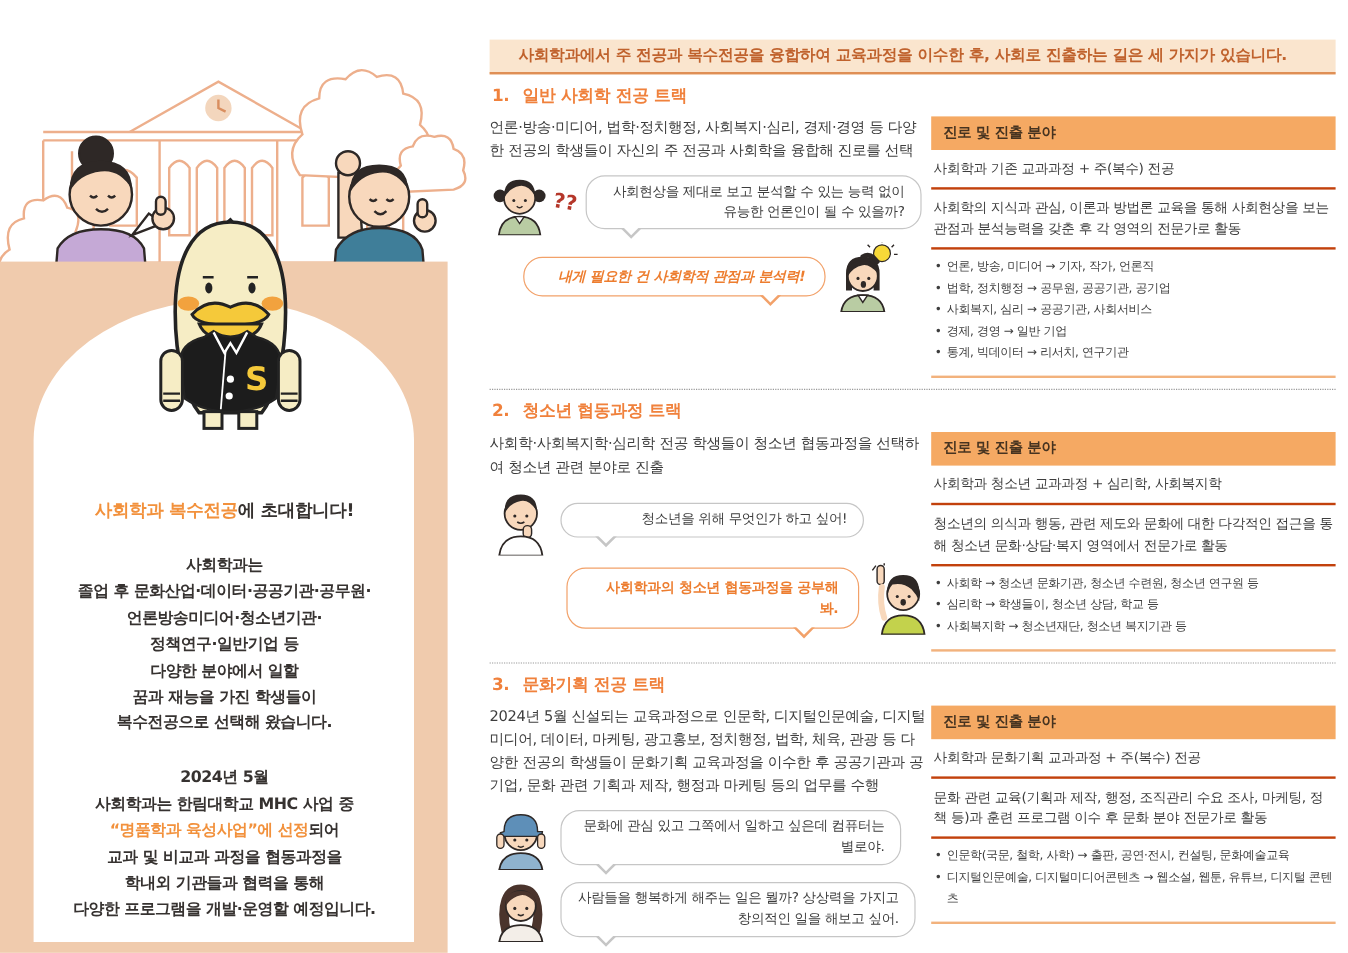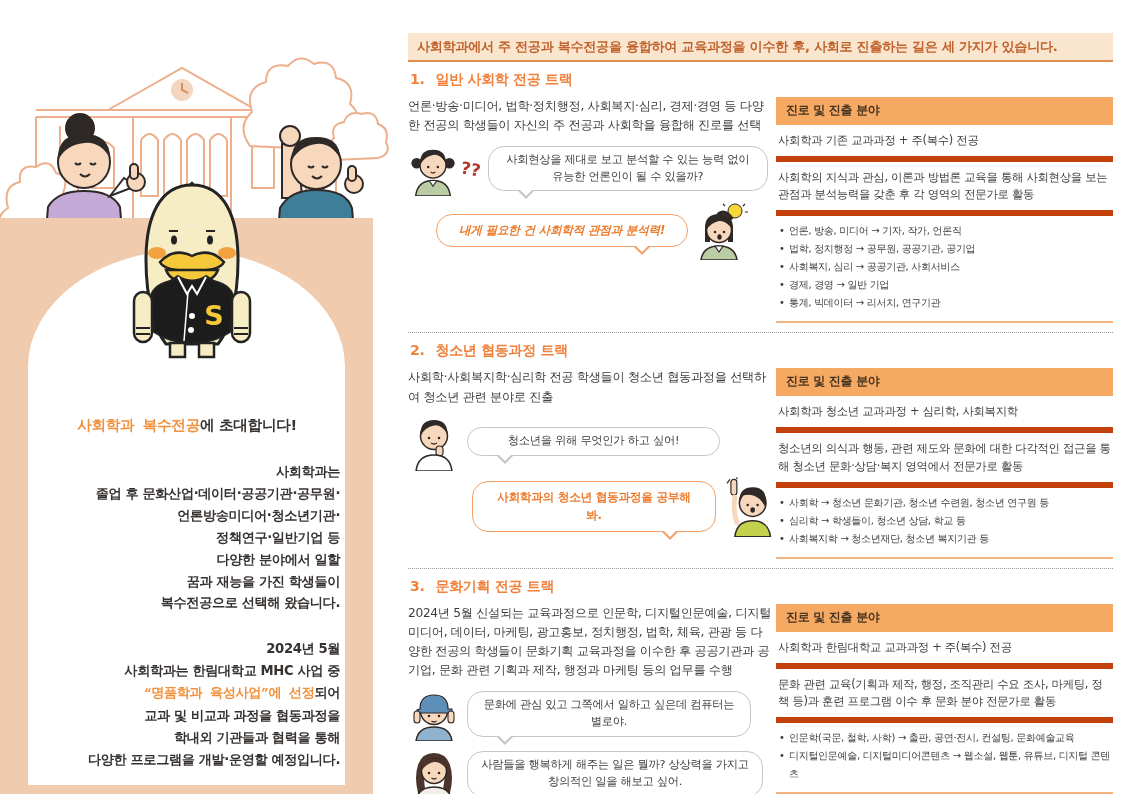--- a/index.html
+++ b/index.html
@@ -11,46 +11,46 @@
   
   .left-panel { position:absolute; left:0; top:0; width:390px; height:794px; }
   .campus { position:absolute; left:0; top:26px; }
   .arch { position:absolute; left:0; top:218px; width:373px; height:576px; background:#F0CBAD; }
   .arch-inner { position:absolute; left:28px; right:28px; top:32px; bottom:9px; background:#ffffff;
     border-radius:160px 160px 0 0 / 118px 118px 0 0; }
   .duck { position:absolute; left:126px; top:180px; }
   .arch-text { position:absolute; left:34px; top:416px; width:306px; text-align:center;
     color:#363230; font-weight:bold; }
   .invite { font-size:14.6px; margin-bottom:26px; letter-spacing:-0.3px; }
-  .para { font-size:13.2px; line-height:1.66; letter-spacing:-0.4px;text-align:right; }
+  .para { font-size:13.2px; line-height:1.66; letter-spacing:-0.4px; }
   .para + .para { margin-top:24px; }
-  .orange { color:#F2913C;font-family:Liberation Mono, monospace; }
+  .orange { color:#F2913C; }
   
   .right-panel { position:absolute; left:408px; top:0; width:705px; }
   .banner { margin-top:33px; background:#FAE5CE; border-bottom:2px solid #DF8F55;
     color:#C0622D; font-weight:bold; font-size:13.1px; height:27px; line-height:27px;
-    padding-left:9px; letter-spacing:-0.3px; white-space:nowrap; }
+    padding-left:24px; letter-spacing:-0.3px; white-space:nowrap; }
   .section { padding-top:9px; }
   .sec-title { color:#F0813C; font-weight:bold; font-size:14px; margin:0 0 8px 2px; letter-spacing:-0.3px; }
   .sec-title .num { margin-right:11px; font-weight:bold; }
   .row2col { display:flex; align-items:flex-start; }
   .col-left { width:368px; flex:none; }
   .sec-body { font-size:12.2px; color:#3d3d3d; line-height:1.58; margin:0 4px 6px 0; letter-spacing:-0.3px; }
   .divider { border-top:1.5px dotted #999999; margin-top:9px; }
   
   .box { flex:1; }
   .box-header { background:#F5A963; color:#463320; font-weight:bold; font-size:12px; padding:5px 10px 6px; letter-spacing:-0.3px; }
-  .box-row { font-size:11.4px; color:#3d3d3d; line-height:1.5; padding:7px 2px; border-bottom:6px solid #c2410c; letter-spacing:-0.3px; }
+  .box-row { font-size:11.4px; color:#3d3d3d; line-height:1.5; padding:7px 2px; border-bottom:2px solid #c2410c; letter-spacing:-0.3px; }
   .box-bullets { padding:6px 2px 9px; border-bottom:2px solid #F2B27D; }
   .bullet { font-size:10px; color:#3d3d3d; line-height:1.8; padding-left:11px; position:relative; letter-spacing:-0.3px; }
   .bullet::before { content:"•"; position:absolute; left:1px; font-size:10px; }
   
   .brow { display:flex; align-items:center; gap:7px; margin:6px 0; }
   .bubble { background:#fff; border:1.5px solid #C6C6C6; border-radius:16px; padding:5px 13px;
-    font-size:11.3px; color:#3d3d3d; text-align:center; line-height:1.5; position:relative; letter-spacing:-0.3px; }
+    font-size:11.3px; color:#3d3d3d; text-align:right; line-height:1.5; position:relative; letter-spacing:-0.3px; }
   .bubble.accent { border-color:#F2A169; color:#ED7D2F; font-weight:bold; font-size:11.7px; padding:7px 16px; }
   .tail-l::after { content:""; position:absolute; left:28px; bottom:-9px; border:9px solid transparent; border-top-color:#C6C6C6; border-bottom:0; }
   .tail-l::before { content:""; position:absolute; left:30px; bottom:-6px; border:7px solid transparent; border-top-color:#fff; border-bottom:0; z-index:2; }
   .tail-r::after { content:""; position:absolute; right:36px; bottom:-9px; border:9px solid transparent; border-top-color:#F2A169; border-bottom:0; }
   .tail-r::before { content:""; position:absolute; right:38px; bottom:-6px; border:7px solid transparent; border-top-color:#fff; border-bottom:0; z-index:2; }
   .qq { color:#B5372A; font-weight:bold; font-size:17px; transform:rotate(10deg); margin-left:-4px; }
   .indent28 { margin-left:28px;font-style:italic; }
   .indent64 { margin-left:64px; }
 </style>
 </head>
@@ -326,21 +326,21 @@
               <circle cx="31" cy="26" r="1.3" fill="#2E2826"></circle>
             <path d="M23.5 31 q2.5 2 5 0" stroke="#2E2826" fill="none" stroke-width="1.3"></path>
             <path d="M8 54 Q10 40 26 40 Q42 40 44 54 Z" fill="#F3EEE8" stroke="#2E2826" stroke-width="1.5"></path>
           </svg>
           <div class="bubble tail-l" style="width:268px">사람들을 행복하게 해주는 일은 뭘까? 상상력을 가지고 창의적인 일을 해보고 싶어.</div>
         </div>
 
       </div>
       <div class="box">
         <div class="box-header">진로 및 진출 분야</div>
-        <div class="box-row">사회학과 한림대학교 교과과정 + 주(복수) 전공</div>
+        <div class="box-row">사회학과 문화기획 교과과정 + 주(복수) 전공</div>
         <div class="box-row">문화 관련 교육(기획과 제작, 행정, 조직관리 수요 조사, 마케팅, 정책 등)과 훈련 프로그램 이수 후 문화 분야 전문가로 활동</div>
         <div class="box-bullets">
           <div class="bullet">인문학(국문, 철학, 사학) → 출판, 공연·전시, 컨설팅, 문화예술교육</div>
           <div class="bullet">디지털인문예술, 디지털미디어콘텐츠 → 웹소설, 웹툰, 유튜브, 디지털 콘텐츠</div>
 
         </div>
       </div>
     </div>
   </div>
 

